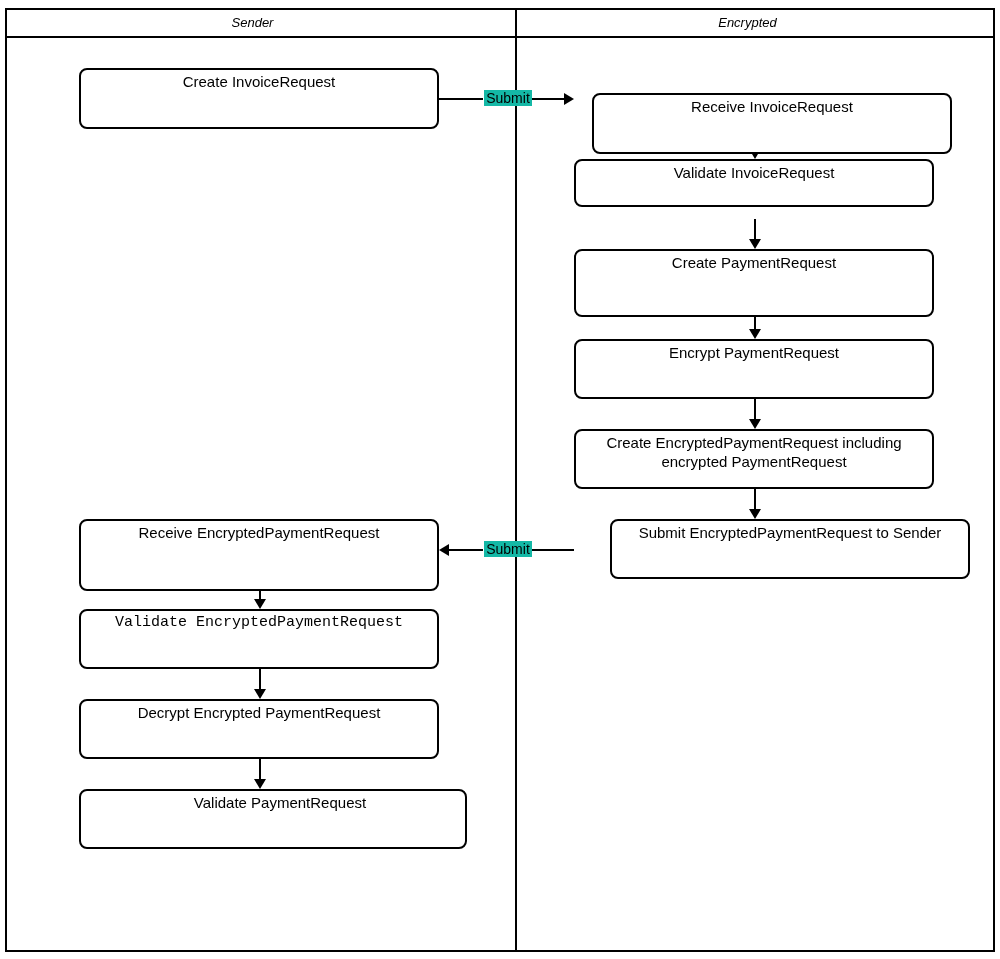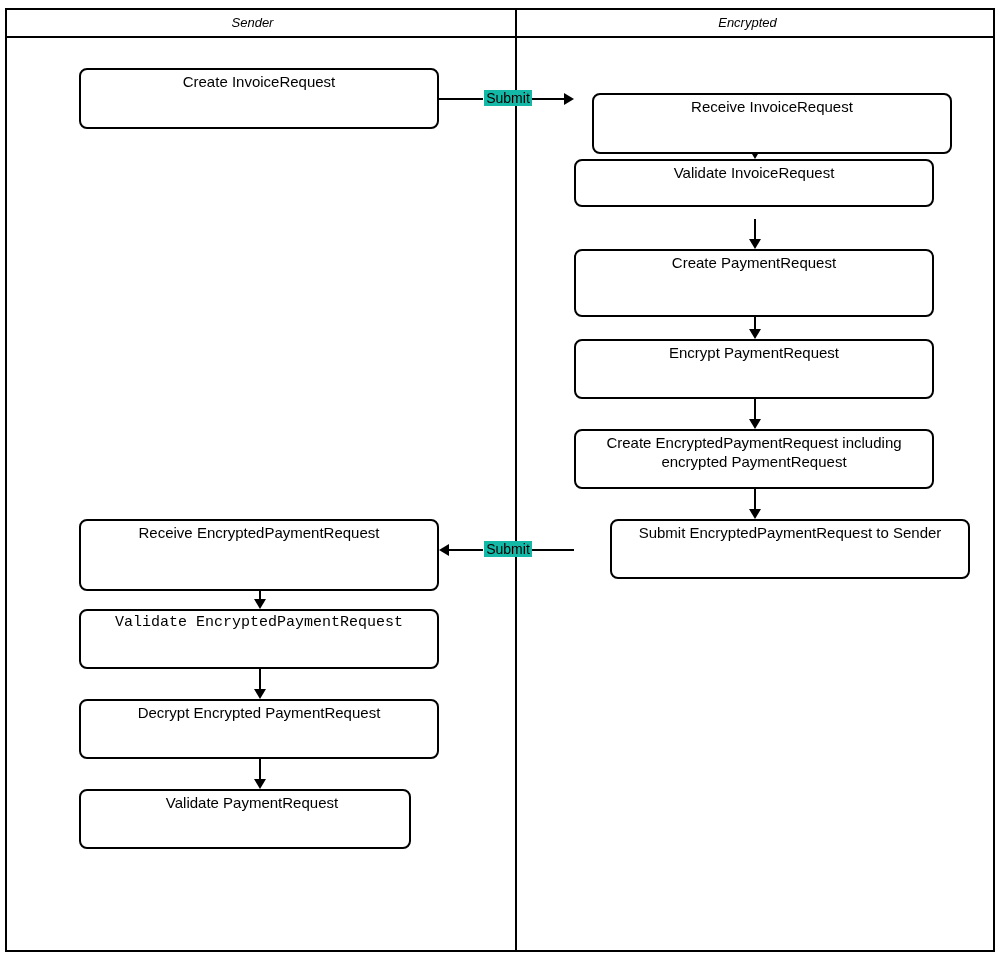--- a/index.html
+++ b/index.html
@@ -207,17 +207,17 @@
   </div>
 
   <div class="node" style="left:79px; top:609px; width:360px; height:60px;font-family:Liberation Mono, monospace;">
     <span>Validate EncryptedPaymentRequest</span>
   </div>
 
   <div class="node" style="left:79px; top:699px; width:360px; height:60px;">
     <span>Decrypt Encrypted PaymentRequest</span>
   </div>
 
-  <div class="node" style="left:79px; top:789px; width:332px; height:60px;padding-left:20px;">
+  <div class="node" style="left:79px; top:789px; width:388px; height:60px;padding-left:20px;">
     <span>Validate PaymentRequest</span>
   </div>
 
 </div>
 
 </body></html>

